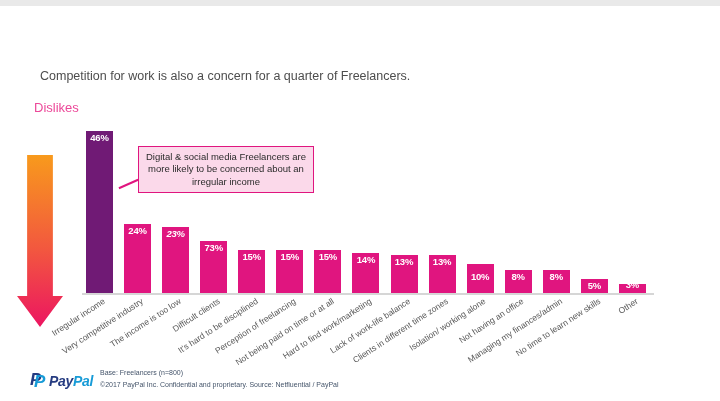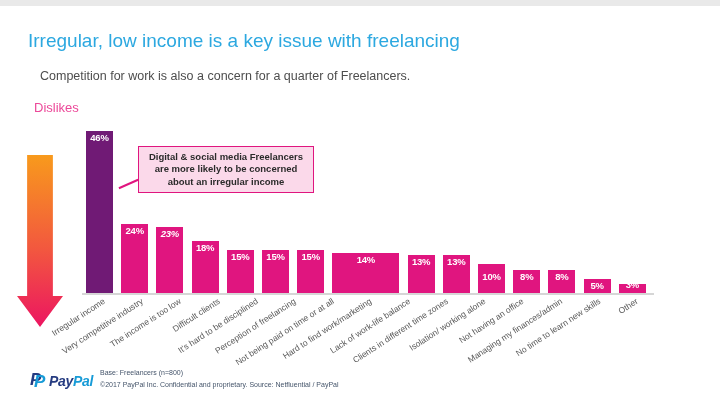--- a/index.html
+++ b/index.html
@@ -15,21 +15,21 @@
 
   .grad-arrow {
     position:absolute; left:17px; top:155px; width:46px; height:172px;
     background:linear-gradient(180deg,#F89A1C 0%,#F2573F 55%,#EC1561 100%);
     clip-path:polygon(22% 0, 78% 0, 78% 82%, 100% 82%, 50% 100%, 0 82%, 22% 82%);
   }
 
   .callout {
     position:absolute; left:138px; top:146px; width:176px;
     background:#FBD9EA; border:1.5px solid #E0157F;
-    font-size:9.5px; font-weight:bold; color:#2b2b2b; text-align:center;
+    font-size:9.5px; font-weight:normal; color:#2b2b2b; text-align:center;
     padding:4px 3px; line-height:1.3; box-sizing:border-box;
   }
   .connector {
     position:absolute; left:118px; top:183px; width:21px; height:2px;
     background:#E0157F; transform:rotate(-24deg);
   }
 
   #bars {
     position:absolute; left:86px; bottom:108px; width:560px; height:140px;
     display:flex; justify-content:space-between; align-items:flex-end;
@@ -58,21 +58,20 @@
 
   .footer-text { position:absolute; left:100px; top:367px; font-size:7px; color:#44546A; }
   .footer-text div { line-height:1.65; }
 </style>
 </head>
 <body>
 
 <div class="slide">
   <div class="top-strip"></div>
 
-  <h1 class="title">Irregular, low income is a key issue with freelancing</h1>
   <p class="subtitle">Competition for work is also a concern for a quarter of Freelancers.</p>
   <div class="section-label">Dislikes</div>
 
   <div class="grad-arrow"></div>
 
   <div class="callout">
     <span>Digital &amp; social media Freelancers are more likely to be concerned about an irregular income</span>
   </div>
   <div class="connector"></div>
 
@@ -80,32 +79,32 @@
       <div class="bar" style="height: 162px; background: #701a75;">
         <span class="bar-label" style="top: 1px;">46%</span>
       </div>
       <div class="bar" style="height: 69.4px; background: rgb(224, 21, 127);">
         <span class="bar-label" style="top: 1px;">24%</span>
       </div>
       <div class="bar" style="height: 66.5px; background: rgb(224, 21, 127);">
         <span class="bar-label" style="top: 1px; font-style: italic;">23%</span>
       </div>
       <div class="bar" style="height: 52px; background: rgb(224, 21, 127);">
-        <span class="bar-label" style="top: 1px;">18%</span>
+        <span class="bar-label" style="top: 1px;">73%</span>
       </div>
       <div class="bar" style="height: 43.4px; background: rgb(224, 21, 127);">
         <span class="bar-label" style="top: 1px;">15%</span>
       </div>
       <div class="bar" style="height: 43.4px; background: rgb(224, 21, 127);">
         <span class="bar-label" style="top: 1px;">15%</span>
       </div>
       <div class="bar" style="height: 43.4px; background: rgb(224, 21, 127);">
         <span class="bar-label" style="top: 1px;">15%</span>
       </div>
-      <div class="bar" style="height: 40.5px; background: rgb(224, 21, 127); padding-left: 40px;">
+      <div class="bar" style="height: 40.5px; background: rgb(224, 21, 127);">
         <span class="bar-label" style="top: 1px;">14%</span>
       </div>
       <div class="bar" style="height: 37.6px; background: rgb(224, 21, 127);">
         <span class="bar-label" style="top: 1px;">13%</span>
       </div>
       <div class="bar" style="height: 37.6px; background: rgb(224, 21, 127);">
         <span class="bar-label" style="top: 1px;">13%</span>
       </div>
       <div class="bar" style="height: 28.9px; background: rgb(224, 21, 127);">
         <span class="bar-label" style="top: 7px;">10%</span>

